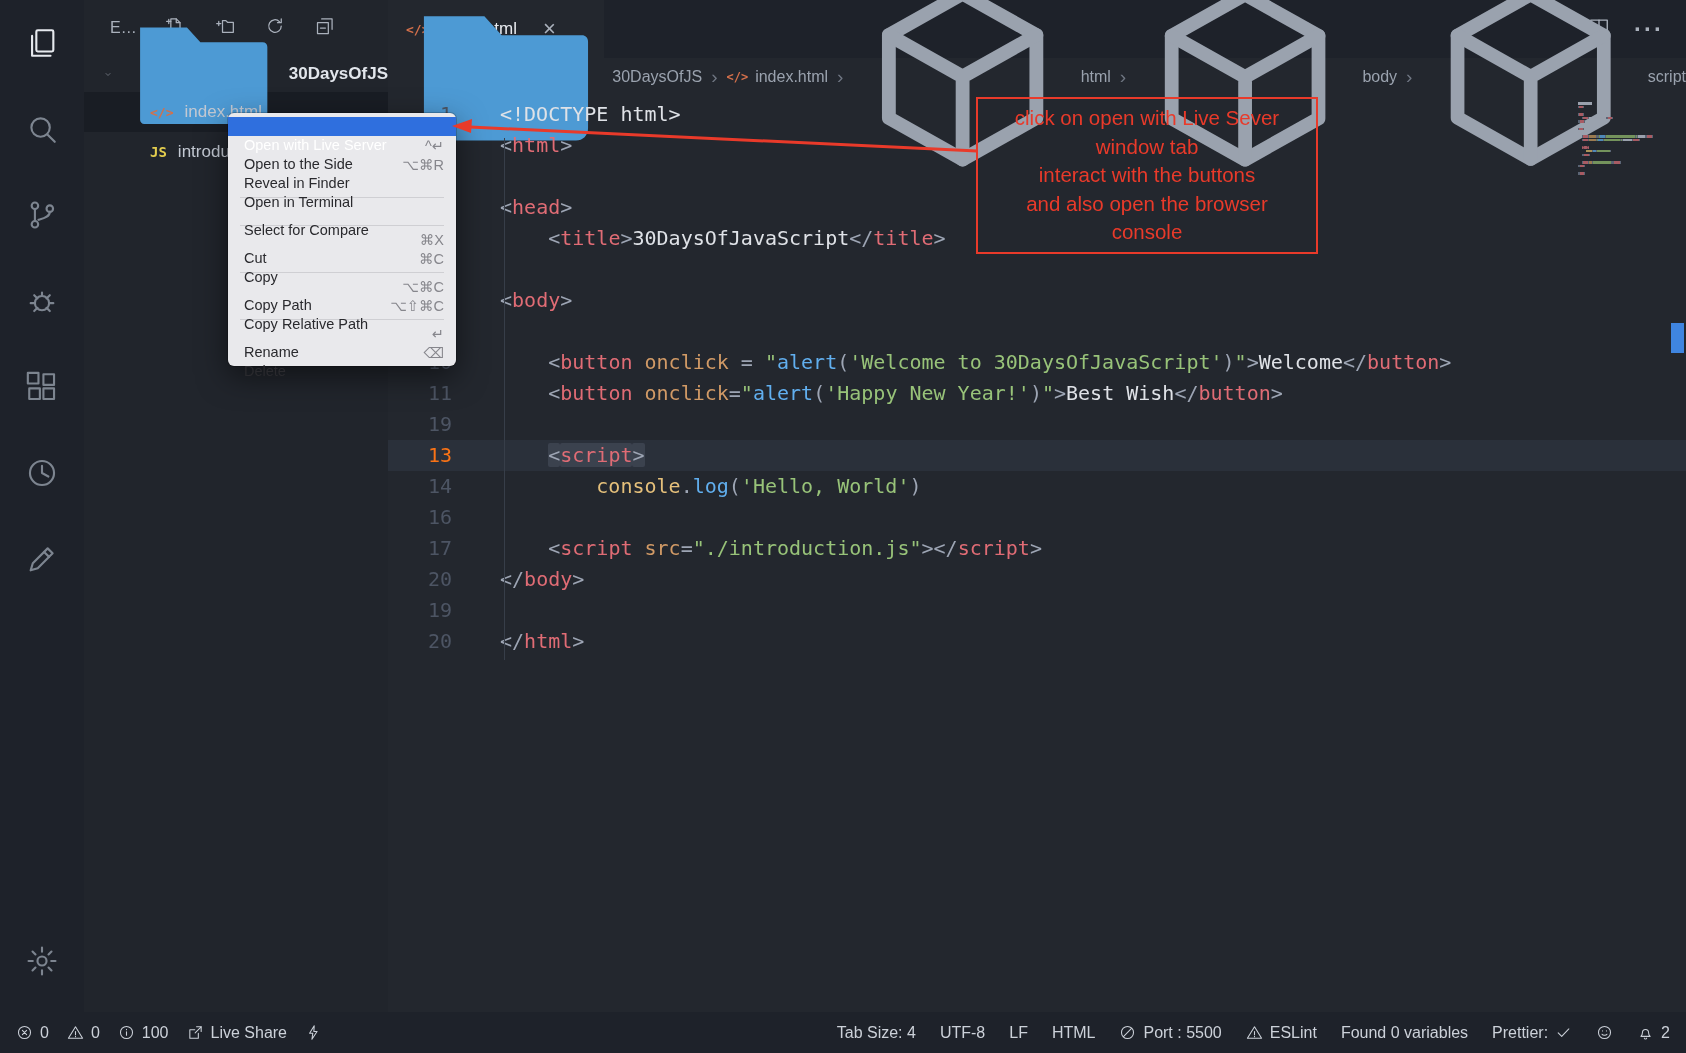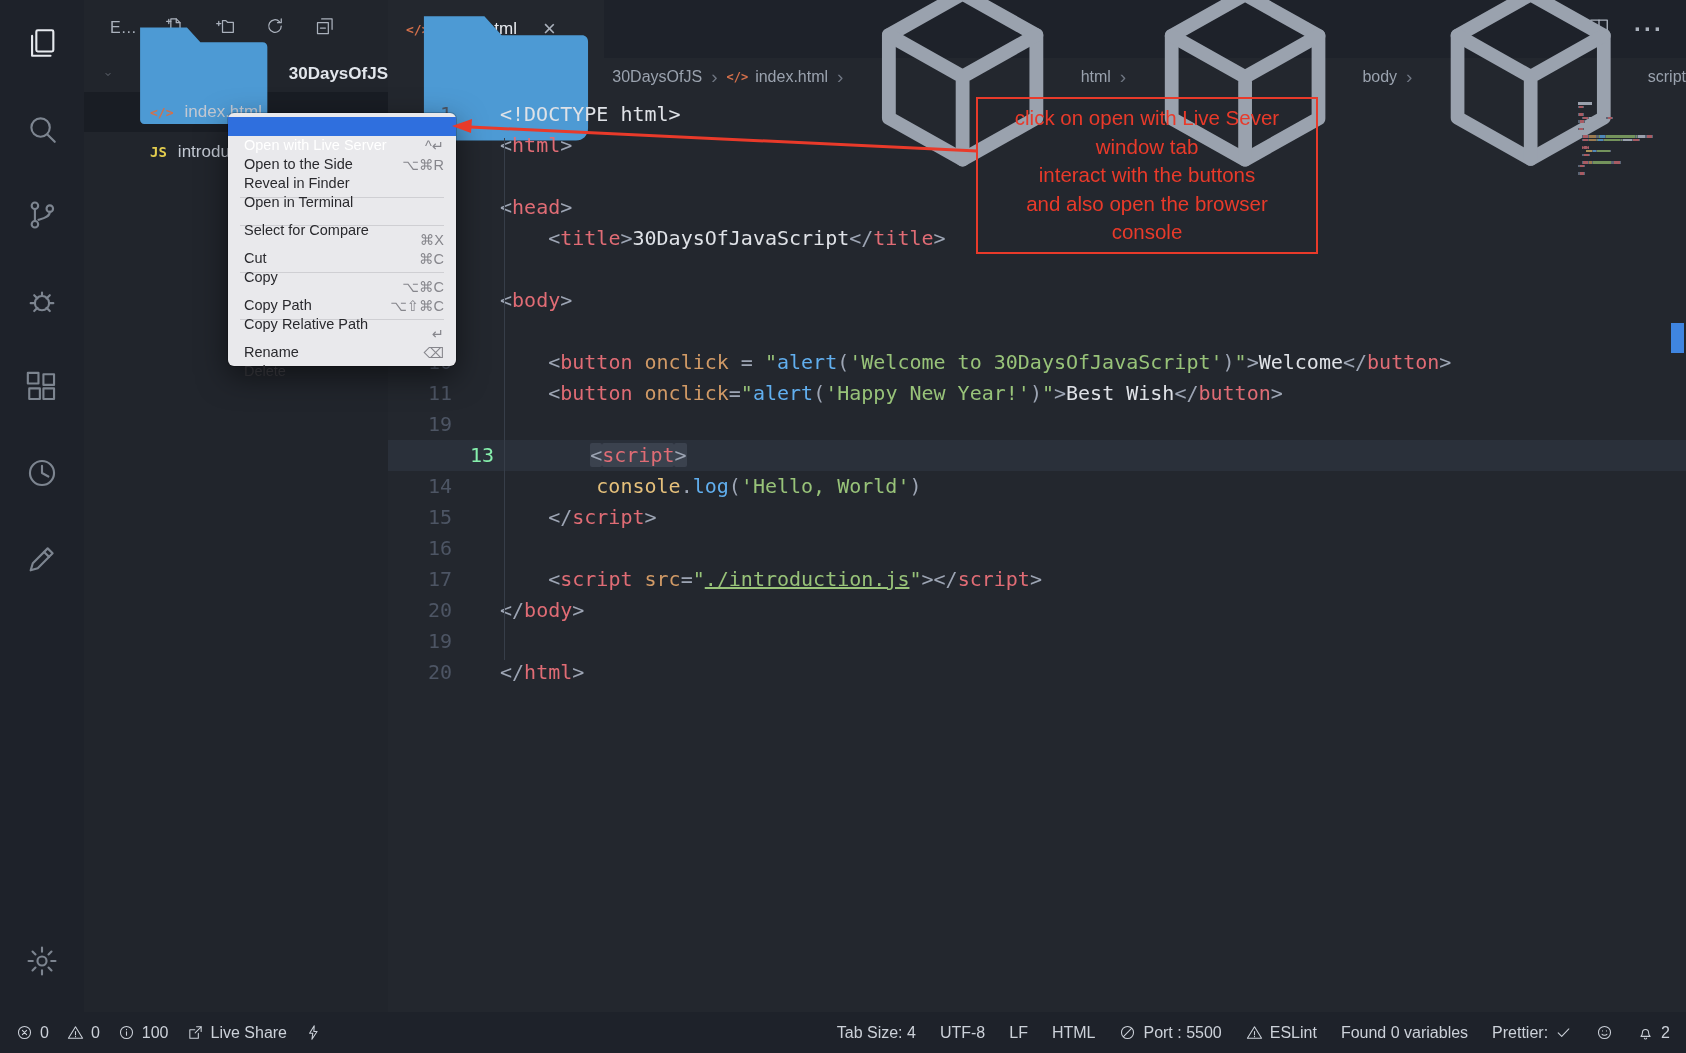--- a/index.html
+++ b/index.html
@@ -47,25 +47,25 @@
   .breadcrumb{height:38px;display:flex;align-items:center;padding-left:10px;gap:7px;font-size:16px;color:#9aa2ae;background:#23272e;flex:none;}
   .crumb{display:flex;align-items:center;gap:7px;cursor:pointer;}
   .crumb .glyph-code{font-size:12px;}
   .crumb-sep{color:#6f7682;font-size:19px;margin:0 2px;}
 
   .code-area{flex:1;position:relative;font-family:"DejaVu Sans Mono",monospace;font-size:20px;overflow:hidden;}
   #code{padding-top:3px;}
   .line{display:flex;height:31px;line-height:31px;}
   .line.active{background:#2a303a;}
   .gutter{flex:none;width:64px;text-align:right;color:#4d5564;}
-  .line.active .gutter{color:#86efac;margin-left:42px;}
+  .line.active .gutter{color:#f97316;}
   .ltext{padding-left:48px;white-space:pre;}
   .c-p{color:#9da5b4}.c-w{color:#dfe2e7}.c-t{color:#e06c75}.c-a{color:#d19a66}
   .c-s{color:#98c379}.c-f{color:#61afef}.c-o{color:#e5c07b}
-  .c-l{color:#98c379;text-decoration:underline;}
+  .c-l{color:#98c379;}
   .c-h{background:#3b424e;border-radius:2px;}
   .indent-guide{position:absolute;left:116px;top:42px;width:1px;height:522px;background:#373e49;}
 
   .minimap{position:absolute;top:6px;right:16px;width:92px;}
   .mm-line{display:flex;height:2.5px;margin-bottom:1.2px;}
   .mm-seg{height:100%;flex:none;}
   .mm-seg.c-blank{background:transparent}
   .mm-seg.c-p{background:#5b6474}.mm-seg.c-w{background:#9aa1ad}.mm-seg.c-t{background:#a85b63}
   .mm-seg.c-a{background:#9a7a50}.mm-seg.c-s{background:#74935c}.mm-seg.c-f{background:#4f89b8}
   .mm-seg.c-o{background:#ac9458}.mm-seg.c-l{background:#74935c}.mm-seg.c-h{background:#a85b63}
@@ -357,24 +357,20 @@
             </div>
             <div class="line active">
               <span class="gutter">13</span>
               <span class="ltext"><span class="c-p">    </span><span class="c-p c-h">&lt;</span><span class="c-t c-h">script</span><span class="c-p c-h">&gt;</span></span>
             </div>
             <div class="line">
               <span class="gutter">14</span>
               <span class="ltext"><span class="c-p">        </span><span class="c-o">console</span><span class="c-p">.</span><span class="c-f">log</span><span class="c-p">(</span><span class="c-s">'Hello, World'</span><span class="c-p">)</span></span>
             </div>
             <div class="line">
-              <span class="gutter">15</span>
-              <span class="ltext"><span class="c-p">    &lt;/</span><span class="c-t">script</span><span class="c-p">&gt;</span></span>
-            </div>
-            <div class="line">
               <span class="gutter">16</span>
               <span class="ltext"></span>
             </div>
             <div class="line">
               <span class="gutter">17</span>
               <span class="ltext"><span class="c-p">    &lt;</span><span class="c-t">script</span><span class="c-p"> </span><span class="c-a">src</span><span class="c-p">=</span><span class="c-s">"</span><span class="c-l">./introduction.js</span><span class="c-s">"</span><span class="c-p">&gt;</span><span class="c-p">&lt;/</span><span class="c-t">script</span><span class="c-p">&gt;</span></span>
             </div>
             <div class="line">
               <span class="gutter">20</span>
               <span class="ltext"><span class="c-p">&lt;/</span><span class="c-t">body</span><span class="c-p">&gt;</span></span>

